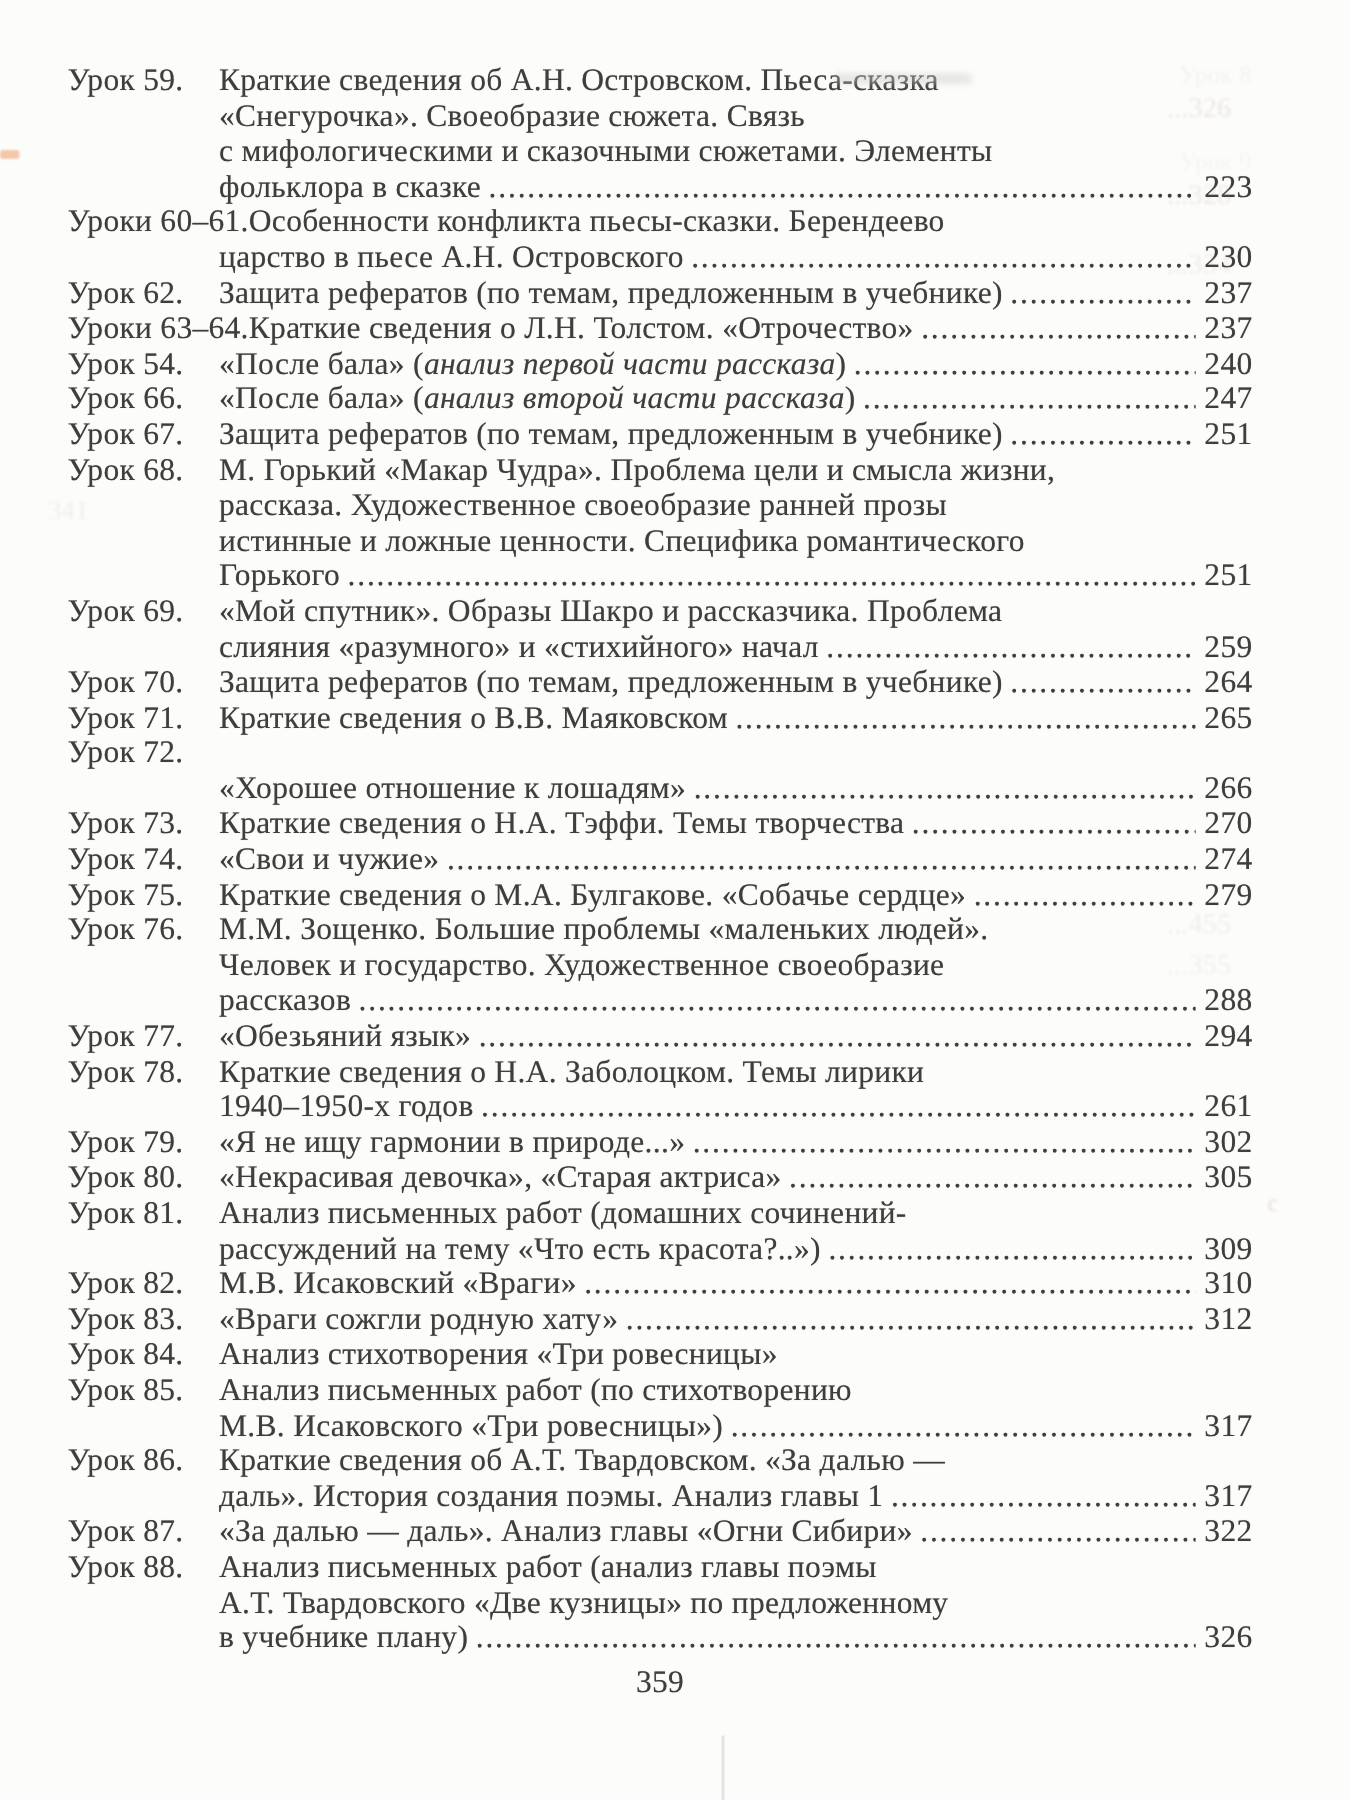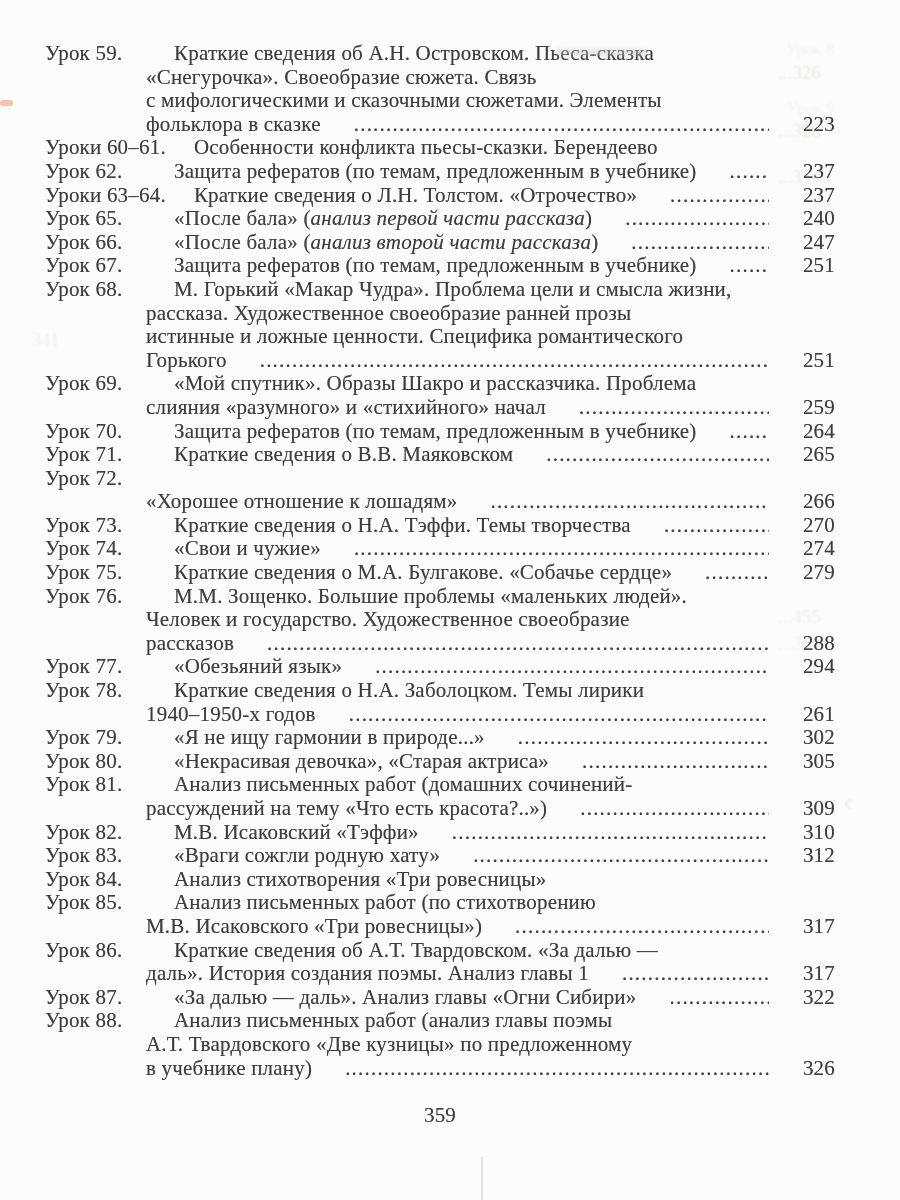--- a/index.html
+++ b/index.html
@@ -13,37 +13,37 @@
     position:absolute; inset:0;
     padding:42px 65px 0 45px;
     box-sizing:border-box;
     font-size:21px;
     line-height:23.6px;
     letter-spacing:0.2px;
     text-shadow:0 0 0.5px rgba(70,68,66,.55);
   }
   .toc{width:100%;}
   .entry{width:100%;}
-  .line{display:flex;align-items:flex-end;gap:28px;}
+  .line{display:flex;align-items:flex-end;}
   .cont{padding-left:101px;}
   .label{flex:none;min-width:101px;white-space:pre;}
   .txt{flex:none;white-space:pre;}
   .it{font-style:italic;}
   .dots{
     flex:1 1 auto;min-width:0;overflow:hidden;white-space:nowrap;
     margin:0 6px 0 5px;
   }
   .dots::before{
     content:"..................................................................................................................................................................";
     letter-spacing:1.2px;
   }
   .pgnum{flex:none;white-space:pre;}
   .footer{
     text-align:center;
-    margin-top:24px;
+    margin-top:6px;
     font-size:21px;
   }
   
   .ghost{
     position:absolute;
     font-family:"Liberation Serif","DejaVu Serif",serif;
     color:#b5887e;
     filter:blur(1.1px);
     pointer-events:none;
     white-space:pre;
@@ -73,40 +73,45 @@
           <span class="txt">фольклора в сказке</span>
           <span class="dots"></span>
           <span class="pgnum">223</span>
         </div>
       </div>
       <div class="entry">
         <div class="line">
           <span class="label">Уроки 60–61.</span>
           <span class="txt">Особенности конфликта пьесы-сказки. Берендеево</span>
         </div>
+        <div class="line cont">
+          <span class="txt">царство в пьесе А.Н. Островского</span>
+          <span class="dots"></span>
+          <span class="pgnum">230</span>
+        </div>
       </div>
       <div class="entry">
         <div class="line">
           <span class="label">Урок 62.</span>
           <span class="txt">Защита рефератов (по темам, предложенным в учебнике)</span>
           <span class="dots"></span>
           <span class="pgnum">237</span>
         </div>
       </div>
       <div class="entry">
         <div class="line">
           <span class="label">Уроки 63–64.</span>
           <span class="txt">Краткие сведения о Л.Н. Толстом. «Отрочество»</span>
           <span class="dots"></span>
           <span class="pgnum">237</span>
         </div>
       </div>
       <div class="entry">
         <div class="line">
-          <span class="label">Урок 65.</span>
+          <span class="label">Урок 54.</span>
           <span class="txt"><span>«После бала» (</span><span class="it">анализ первой части рассказа</span><span>)</span></span>
           <span class="dots"></span>
           <span class="pgnum">240</span>
         </div>
       </div>
       <div class="entry">
         <div class="line">
           <span class="label">Урок 66.</span>
           <span class="txt"><span>«После бала» (</span><span class="it">анализ второй части рассказа</span><span>)</span></span>
           <span class="dots"></span>
@@ -255,21 +260,21 @@
         </div>
         <div class="line cont">
           <span class="txt">рассуждений на тему «Что есть красота?..»)</span>
           <span class="dots"></span>
           <span class="pgnum">309</span>
         </div>
       </div>
       <div class="entry">
         <div class="line">
           <span class="label">Урок 82.</span>
-          <span class="txt">М.В. Исаковский «Тэффи»</span>
+          <span class="txt">М.В. Исаковский «Враги»</span>
           <span class="dots"></span>
           <span class="pgnum">310</span>
         </div>
       </div>
       <div class="entry">
         <div class="line">
           <span class="label">Урок 83.</span>
           <span class="txt">«Враги сожгли родную хату»</span>
           <span class="dots"></span>
           <span class="pgnum">312</span>

